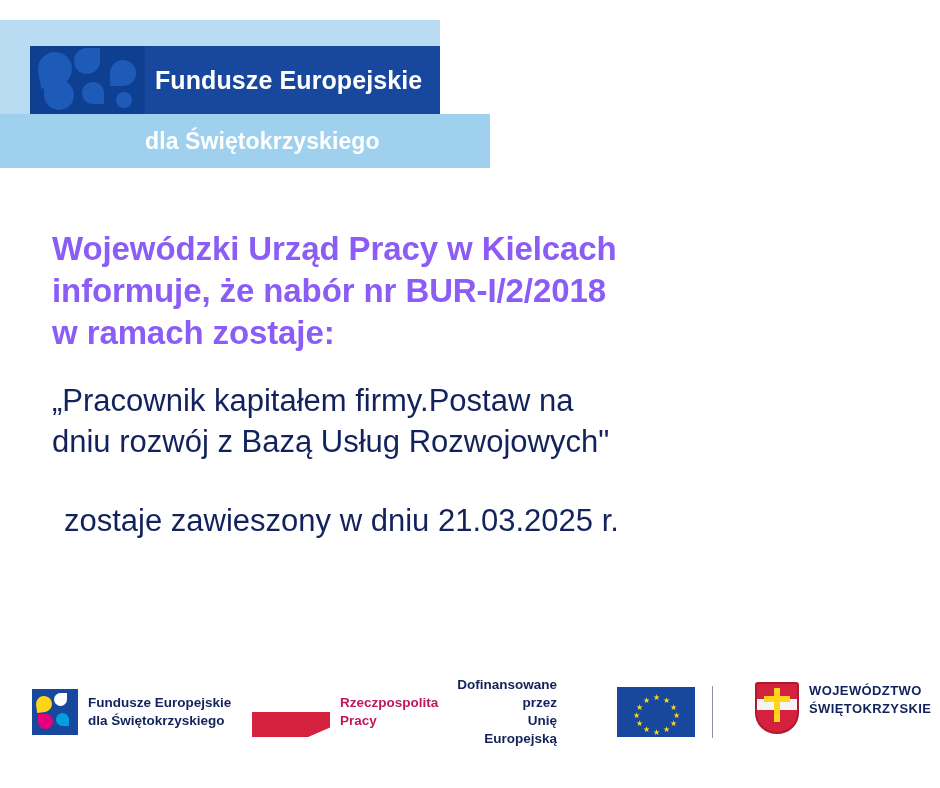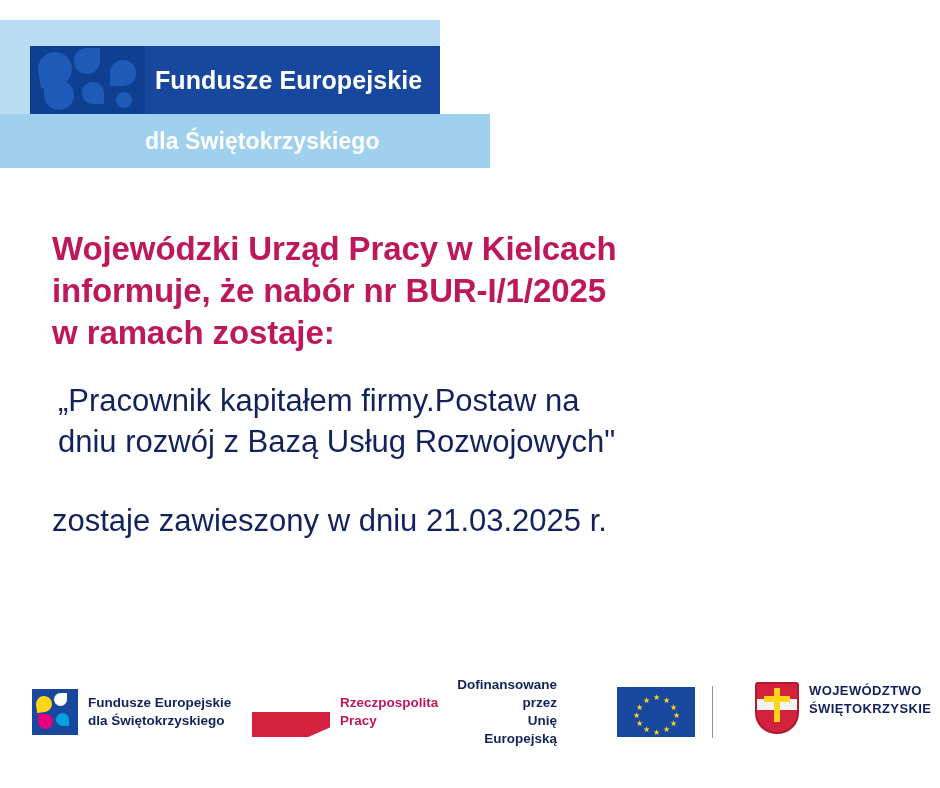--- a/index.html
+++ b/index.html
@@ -95,41 +95,41 @@
   .content {
     position: absolute;
     left: 52px;
     top: 228px;
     width: 800px;
   }
   .headline {
     font-size: 33px;
     font-weight: bold;
     line-height: 1.28;
-    color: #be185d;
+    color: #8b5cf6;
     margin: 0 0 26px 0;
     letter-spacing: -0.1px;
   }
   .headline .ln { display: block; }
 
   .quote {
     font-size: 31px;
     font-weight: normal;
     line-height: 1.32;
     color: #12225c;
-    margin: 0 0 38px 6px;
+    margin: 0 0 38px 0;
   }
   .quote .ln { display: block; }
 
   .suspend {
     font-size: 31px;
     font-weight: normal;
     line-height: 1.3;
     color: #12225c;
-    margin: 0;
+    margin: 12px;
   }
 
   
   .footer {
     position: absolute;
     left: 0;
     bottom: 0;
     width: 940px;
     height: 118px;
   }
@@ -298,21 +298,21 @@
     <span class="star s5"></span>
     <span class="star s6"></span>
   </div>
   <div class="banner-title">Fundusze Europejskie</div>
   <div class="banner-sub">dla Świętokrzyskiego</div>
 </div>
 
 <div class="content">
   <h1 class="headline">
     <span class="ln">Wojewódzki Urząd Pracy w Kielcach</span>
-    <span class="ln">informuje, że nabór nr BUR-I/1/2025</span>
+    <span class="ln">informuje, że nabór nr BUR-I/2/2018</span>
     <span class="ln">w ramach zostaje:</span>
   </h1>
   <p class="quote">
     <span class="ln">„Pracownik kapitałem firmy.Postaw na</span>
     <span class="ln">dniu rozwój z Bazą Usług Rozwojowych"</span>
   </p>
   <p class="suspend">zostaje zawieszony w dniu 21.03.2025 r.</p>
 </div>
 
 <div class="footer">

